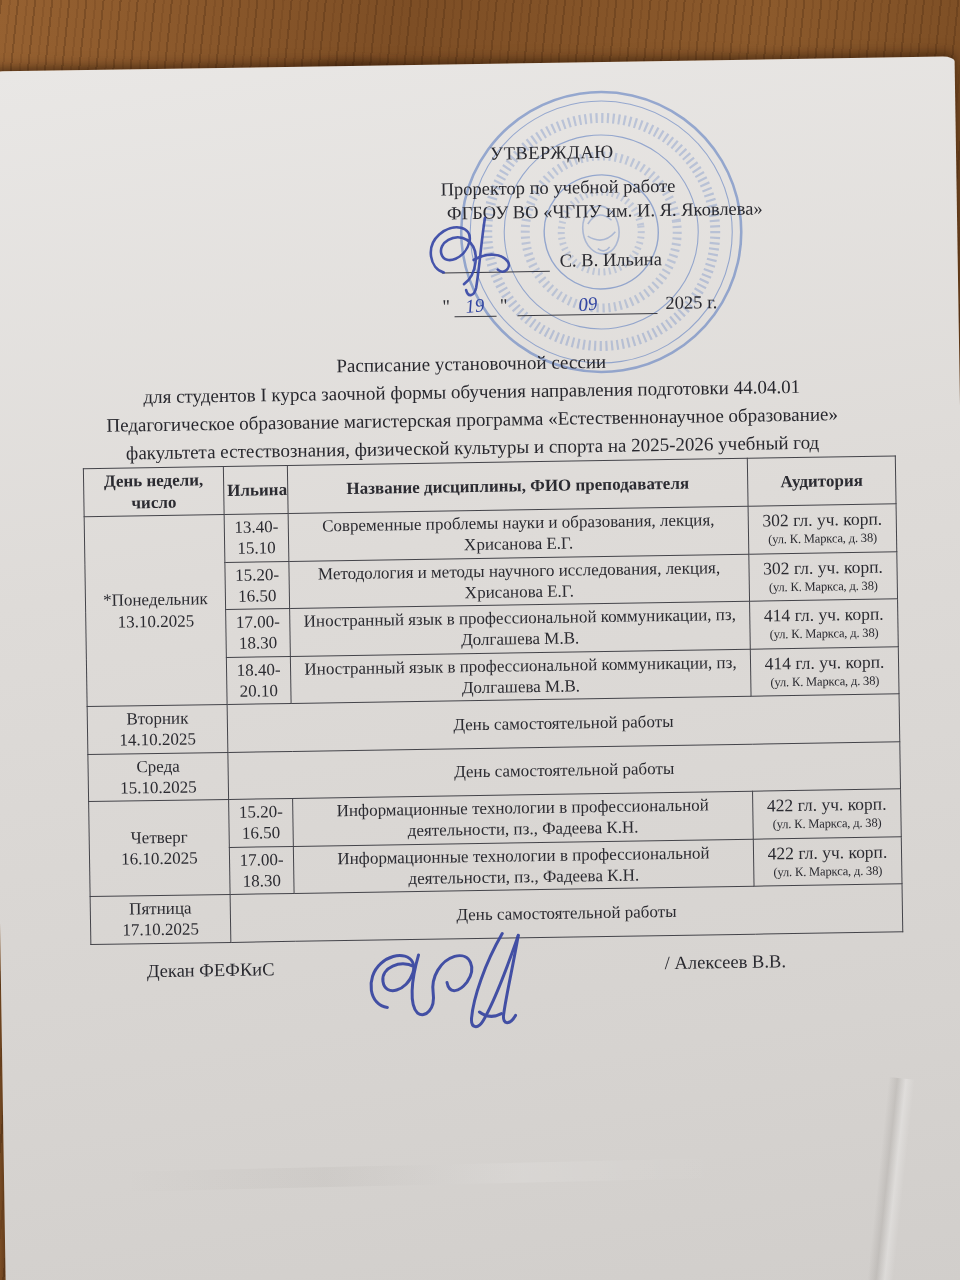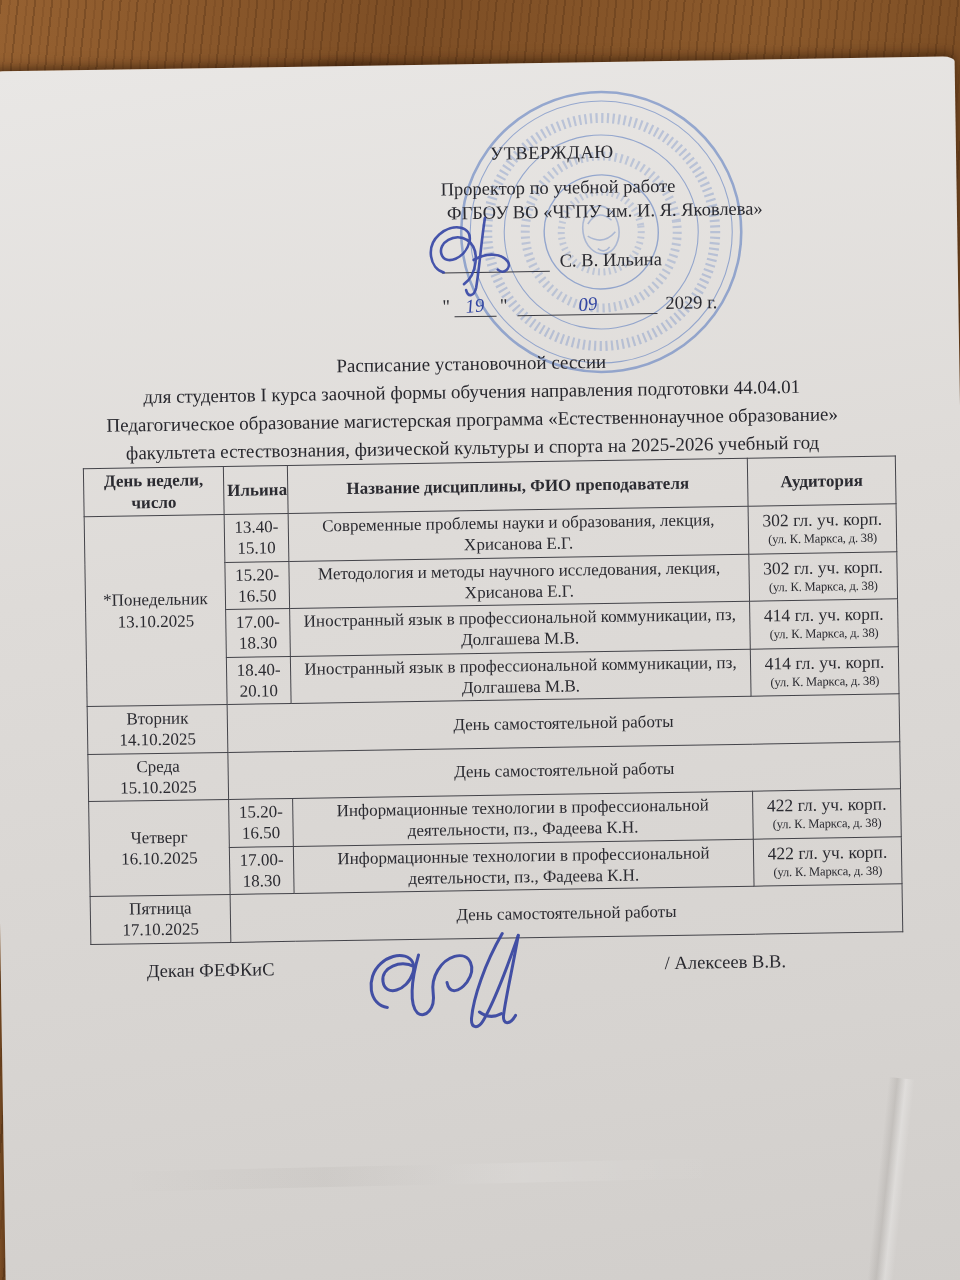--- a/index.html
+++ b/index.html
@@ -91,21 +91,21 @@
       <div class="l2">ФГБОУ ВО «ЧГПУ им. И. Я. Яковлева»</div>
       <div class="sig-row">
         <span class="sig-blank"></span>
         <span class="sig-name">С. В. Ильина</span>
       </div>
       <div class="date-row">
         <span>"</span>
         <span class="blank-s"><span class="hand">19</span></span>
         <span>"</span>
         <span class="blank-l"><span class="hand">09</span></span>
-        <span>2029 г.</span>
+        <span>2025 г.</span>
       </div>
     </div>
 
     <svg class="sig-svg sig-approve" viewBox="0 0 160 96">
       <g stroke="#3848a6" stroke-width="2.6" fill="none" stroke-linecap="round" opacity=".92">
         <path d="M28,62 C14,58 10,36 24,24 C38,12 58,16 54,32 C50,48 30,56 26,44 C22,32 40,22 52,30"></path>
         <path d="M52,30 C66,40 60,66 48,74"></path>
         <path d="M70,8 C66,30 64,56 60,78 C58,86 52,88 50,80"></path>
         <path d="M58,50 C72,42 86,44 92,52 C96,58 88,66 82,60"></path>
       </g>

